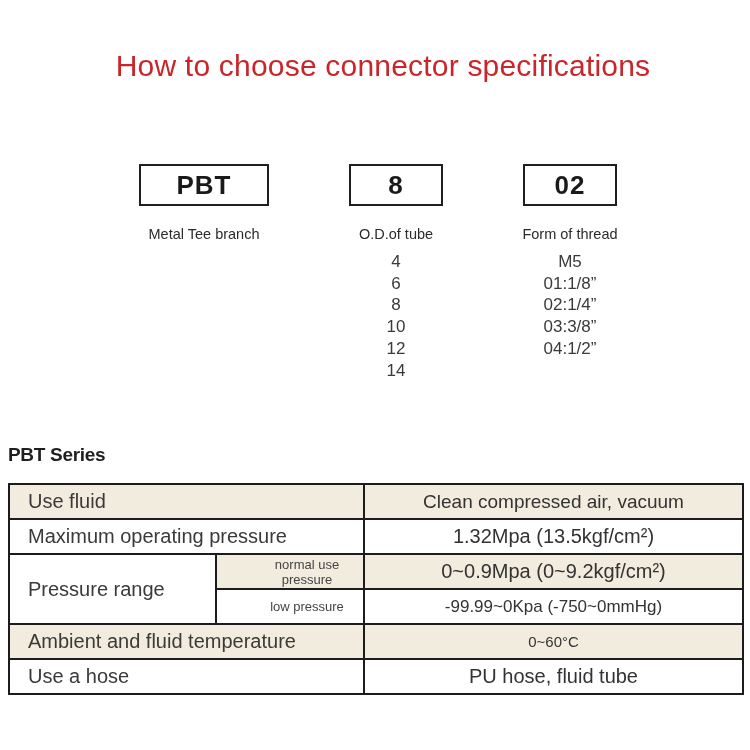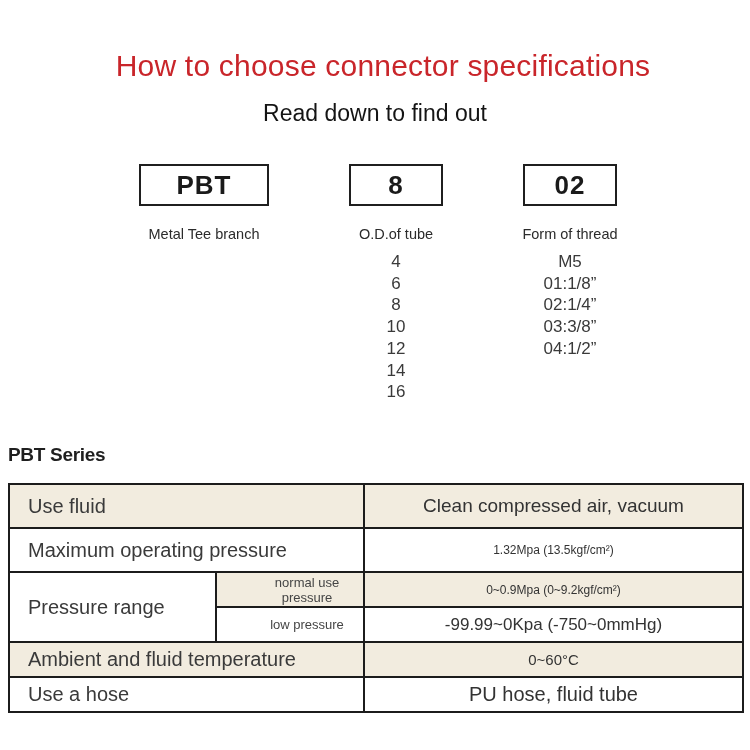--- a/index.html
+++ b/index.html
@@ -99,52 +99,50 @@
   td.sub-label {
     text-align: center;
     font-size: 13px;
     color: #454545;
     padding-left: 34px;
   }
   td.value {
     text-align: center;
     color: #333333;
   }
-  .h34 { height: 44px; }
+  .h34 { height: 35px; }
   .h37 { height: 35px; }
   .v-lg  { font-size: 19px; }
-  .v-md  { font-size: 12px; }
+  .v-md  { font-size: 20px; }
   .v-md2 { font-size: 17px; }
   .v-sm  { font-size: 15px; }
   .v-xl  { font-size: 20px; }
 </style>
 </head>
 <body>
 
 <div class="canvas">
 
   <div class="main-title">How to choose connector specifications</div>
-  <div class="sub-title">Read down to find out</div>
 
   <div class="segment-col seg-1">
     <div class="code-box">PBT</div>
     <div class="code-label">Metal Tee branch</div>
   </div>
 
   <div class="segment-col seg-2">
     <div class="code-box">8</div>
     <div class="code-label">O.D.of tube</div>
     <div class="option-list">
       <div class="option-item">4</div>
       <div class="option-item">6</div>
       <div class="option-item">8</div>
       <div class="option-item">10</div>
       <div class="option-item">12</div>
       <div class="option-item">14</div>
-      <div class="option-item">16</div>
     </div>
   </div>
 
   <div class="segment-col seg-3">
     <div class="code-box">02</div>
     <div class="code-label">Form of thread</div>
     <div class="option-list">
       <div class="option-item">M5</div>
       <div class="option-item">01:1/8”</div>
       <div class="option-item">02:1/4”</div>

